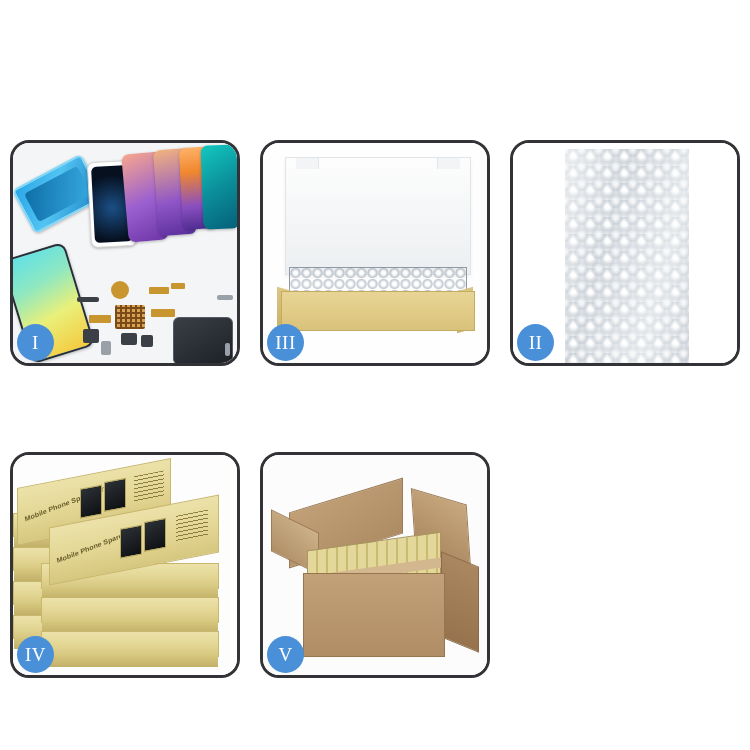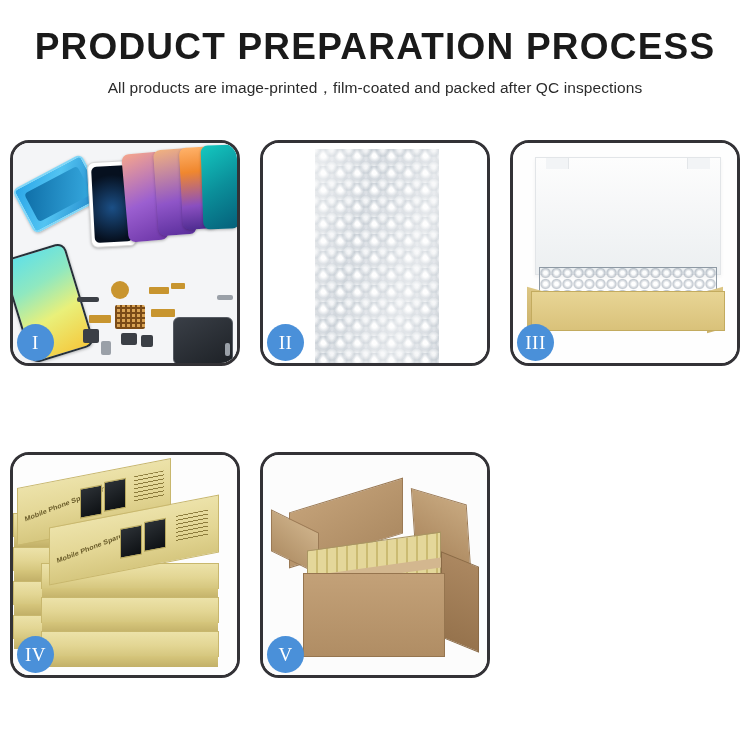--- a/index.html
+++ b/index.html
@@ -266,24 +266,20 @@
   .c6-tapetop{
     position:absolute;left:30px;top:24px;width:128px;height:13px;
     background:rgba(150,120,80,.35);transform:skewY(20deg);
   }
 </style>
 </head>
 <body>
 
 <div class="page">
 
-  <div class="header">
-    <div class="title">PRODUCT PREPARATION PROCESS</div>
-    <div class="subtitle">All products are image-printed，film-coated and packed after QC inspections</div>
-  </div>
 
   <div class="grid">
 
     <div class="panel">
       <div class="photo p1">
         <div class="ph ph-a"></div>
         <div class="ph ph-b"></div>
         <div class="ph ph-c"></div>
         <div class="ph ph-d"></div>
         <div class="ph ph-e"></div>
@@ -303,39 +299,39 @@
           <span class="pt lite" style="left:26px;top:62px;width:10px;height:14px;"></span>
           <span class="pt board" style="left:98px;top:38px;width:58px;height:46px;"></span>
           <span class="pt lite" style="left:142px;top:16px;width:16px;height:5px;"></span>
           <span class="pt lite" style="left:150px;top:64px;width:5px;height:13px;"></span>
         </div>
       </div>
       <div class="badge">I</div>
     </div>
 
     <div class="panel">
+      <div class="photo p3">
+        <div class="b3-lid"></div>
+        <div class="b3-inner"></div>
+        <div class="b3-leftflap"></div>
+        <div class="b3-rightflap"></div>
+        <div class="b3-front"></div>
+      </div>
+      <div class="badge">III</div>
+    </div>
+
+    <div class="panel">
       <div class="photo p2">
         <div class="wrapstrip">
           <div class="bubbles"></div>
           <div class="bubbles2"></div>
           <div class="wrapsheen"></div>
         </div>
       </div>
       <div class="badge">II</div>
-    </div>
-
-    <div class="panel">
-      <div class="photo p3">
-        <div class="b3-lid"></div>
-        <div class="b3-inner"></div>
-        <div class="b3-leftflap"></div>
-        <div class="b3-rightflap"></div>
-        <div class="b3-front"></div>
-      </div>
-      <div class="badge">III</div>
     </div>
 
     <div class="panel">
       <div class="photo p4">
         <div class="stack">
 
           <div class="sb" style="left:0px;top:54px;width:98px;height:22px;">
               <span class="side"></span>
             </div>
           <div class="sb" style="left:0px;top:88px;width:98px;height:22px;">

